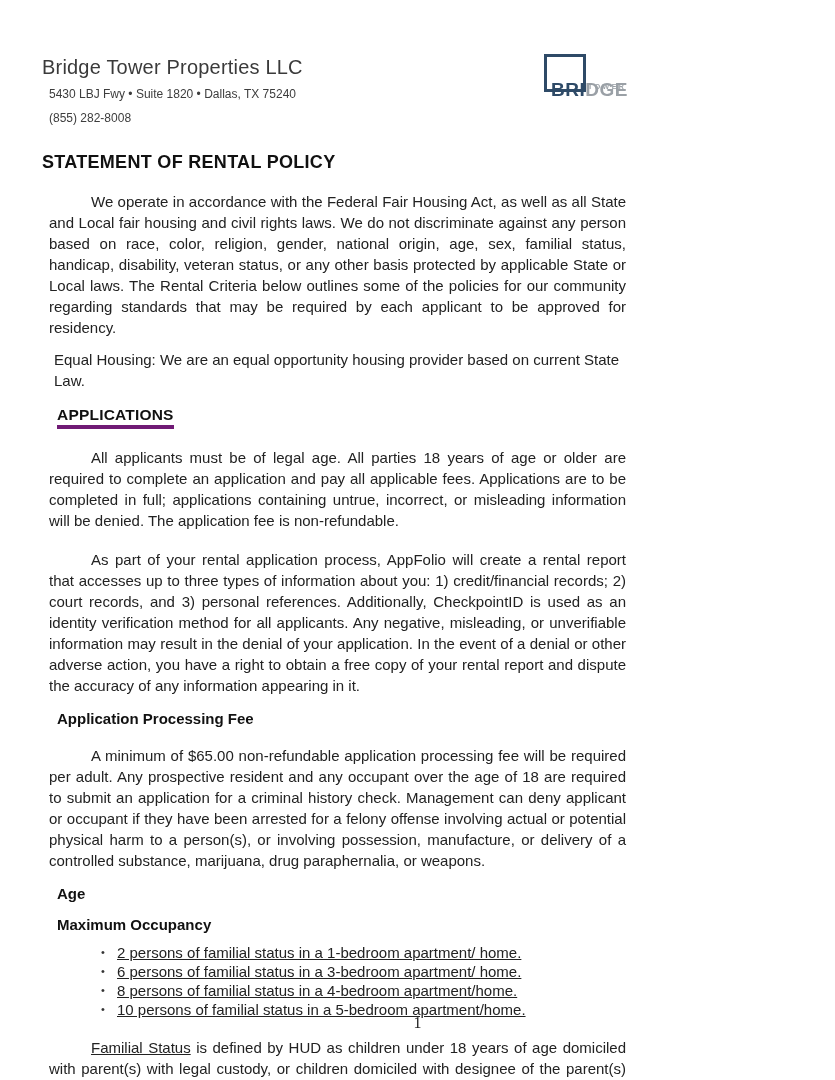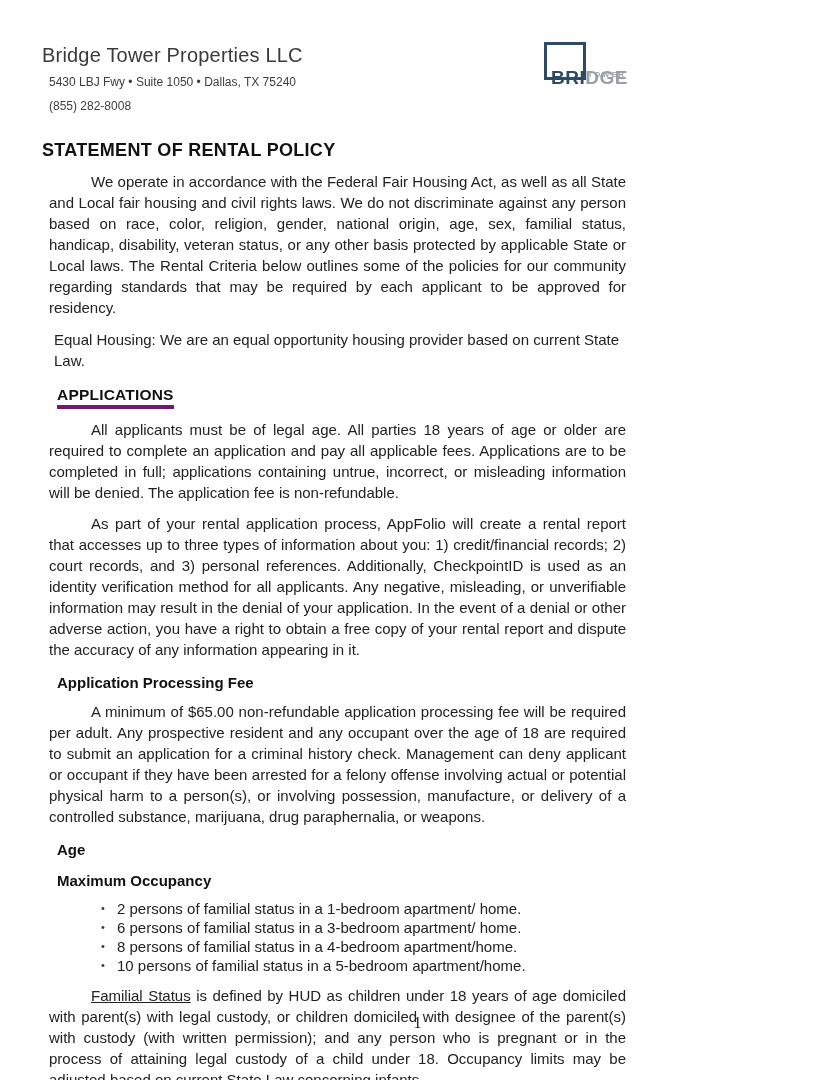--- a/index.html
+++ b/index.html
@@ -7,21 +7,21 @@
   body {
     width: 835px; height: 1080px;
     font-family: "Liberation Sans", sans-serif;
     color: #222222;
     position: relative;
     overflow: hidden;
   }
   .page {
     position: relative;
     width: 675px; height: 1080px;
-    padding: 44px 49px 0 49px;
+    padding: 56px 49px 0 49px;
   }
   
   .header {
     display: flex;
     justify-content: space-between;
     align-items: flex-start;
   }
   .company-block { padding-left: 0; }
   .company-name {
     font-size: 20px;
@@ -75,21 +75,21 @@
     font-weight: 700;
     color: #111111;
     letter-spacing: 0.3px;
     margin: 27px 0 0 -7px;
   }
   
   p.body-text {
     font-size: 15px;
     line-height: 21px;
     text-align: justify;
-    margin: 10px 0 0 0;
+    margin: 18px 0 0 0;
   }
   p.indent { text-indent: 42px; }
   .equal-housing {
     font-size: 15px;
     line-height: 21px;
     margin: 11px 0 0 5px;
     text-align: left;
   }
   
   .section-heading {
@@ -109,20 +109,21 @@
     font-size: 15px;
     font-weight: 700;
     color: #111111;
     margin: 14px 0 0 8px;
   }
   
   ul.occupancy-list {
     list-style: none;
     margin: 10px 0 0 0;
     padding: 0 0 0 51px;
+    text-decoration: underline;
   }
   ul.occupancy-list li {
     position: relative;
     font-size: 15px;
     line-height: 19px;
     padding-left: 17px;
     text-align: left;
   }
   ul.occupancy-list li::before {
     content: "\2022";
@@ -145,21 +146,21 @@
   }
 </style>
 </head>
 <body>
 
 <div class="page">
 
   <div class="header">
     <div class="company-block">
       <div class="company-name">Bridge Tower Properties LLC</div>
-      <div class="company-address">5430 LBJ Fwy • Suite 1050 • Dallas, TX 75240</div>
+      <div class="company-address">5430 LBJ Fwy • Suite 1820 • Dallas, TX 75240</div>
       <div class="company-phone">(855) 282-8008</div>
     </div>
     <div class="logo">
       <div class="logo-square"></div>
       <div class="logo-word">
         <span class="navy">BRI</span><span class="gray">DGE</span>
       </div>
       <div class="logo-tower">TOWER</div>
     </div>
   </div>

